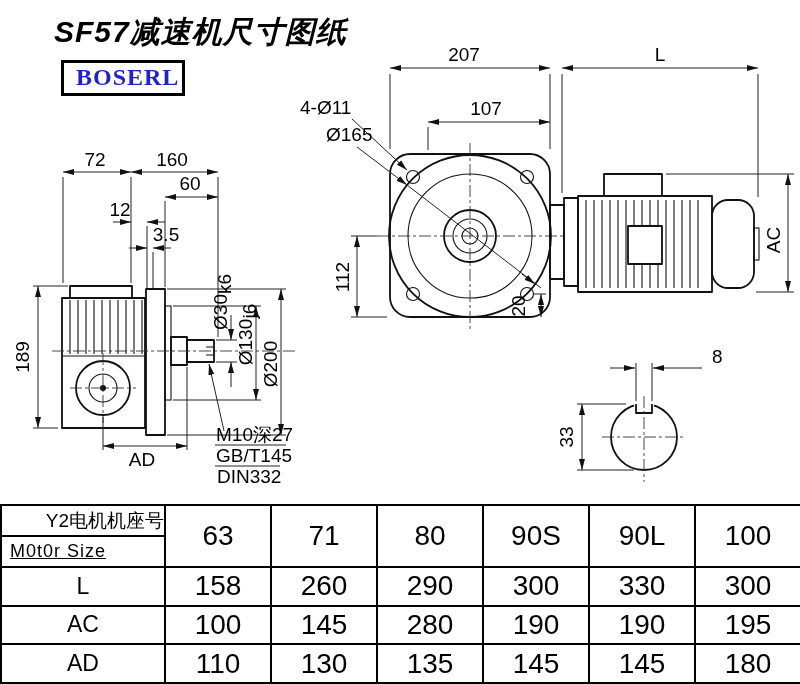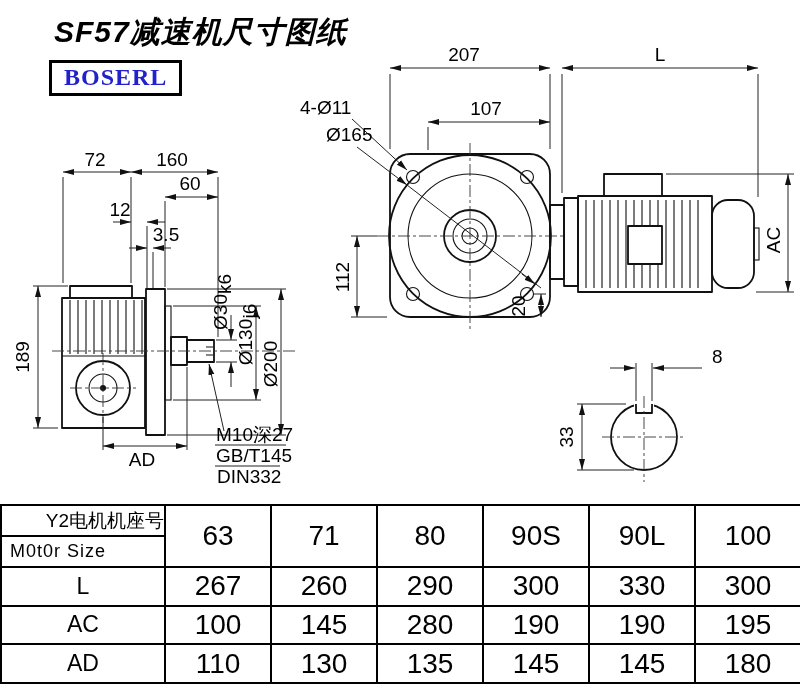--- a/index.html
+++ b/index.html
@@ -1,32 +1,32 @@
 <!DOCTYPE html>
 <html><head>
 <meta charset="utf-8">
 <style>
   html,body{margin:0;padding:0;background:#fff;}
   body{width:800px;height:684px;position:relative;font-family:"Liberation Sans",sans-serif;color:#000;overflow:hidden;}
   .page-title{position:absolute;left:54px;top:12px;font-size:30px;font-weight:bold;letter-spacing:1px;font-family:"Liberation Sans",sans-serif;font-style:italic;}
-  .logo-box{position:absolute;left:49px;top:60px;border:3px solid #000;padding:1px 12px 2px 12px;
+  .logo-box{position:absolute;left:61px;top:60px;border:3px solid #000;padding:1px 3px 2px 12px;
             font-family:"Liberation Serif",serif;font-weight:bold;font-size:24px;color:#2222cc;letter-spacing:1px;}
   svg{position:absolute;left:0;top:0;}
   svg text{font-family:"Liberation Sans",sans-serif;font-size:19px;fill:#000;}
   .obj{stroke:#111;stroke-width:1.8;fill:none;stroke-linejoin:round;stroke-linecap:square;}
   .thin{stroke:#111;stroke-width:1.1;fill:none;}
   .dim{stroke:#222;stroke-width:1;fill:none;}
   .cl{stroke:#333;stroke-width:0.9;fill:none;stroke-dasharray:12 3 3 3;}
   .whitefill{fill:#fff;}
   table.size-table{position:absolute;left:0;top:504px;width:800px;height:180px;border-collapse:collapse;table-layout:fixed;text-align:center;}
   table.size-table td,table.size-table th{border:2px solid #000;font-weight:normal;padding:0;}
   table.size-table td{font-size:28px;}
   .hdr-cell{height:60px;}
   .hdr-line1{border-bottom:2px solid #000;height:29px;line-height:29px;font-size:19px;text-align:right;padding-left:4px;}
-  .hdr-line2{height:29px;line-height:29px;font-size:18px;letter-spacing:1px;text-align:left;padding-left:8px;}
+  .hdr-line2{height:29px;line-height:29px;font-size:18px;letter-spacing:1px;text-align:left;padding-left:8px;text-decoration:underline;}
   .row-label{font-size:23px;}
   col.c0{width:164px;} col.cn{width:106px;}
 </style>
 </head>
 <body>
 
 <svg width="800" height="504" viewBox="0 0 800 504">
   <defs>
     <marker id="ar" markerWidth="12" markerHeight="8" refX="11" refY="4" orient="auto-start-reverse" markerUnits="userSpaceOnUse">
       <path d="M0,1 L11,4 L0,7 Z" fill="#111"></path>
@@ -212,21 +212,21 @@
     </th>
     <td>63</td>
     <td>71</td>
     <td>80</td>
     <td>90S</td>
     <td>90L</td>
     <td>100</td>
   </tr>
   <tr>
     <th class="row-label">L</th>
-    <td>267</td>
+    <td>158</td>
     <td>260</td>
     <td>290</td>
     <td>300</td>
     <td>330</td>
     <td>300</td>
   </tr>
   <tr>
     <th class="row-label">AC</th>
     <td>100</td>
     <td>145</td>

